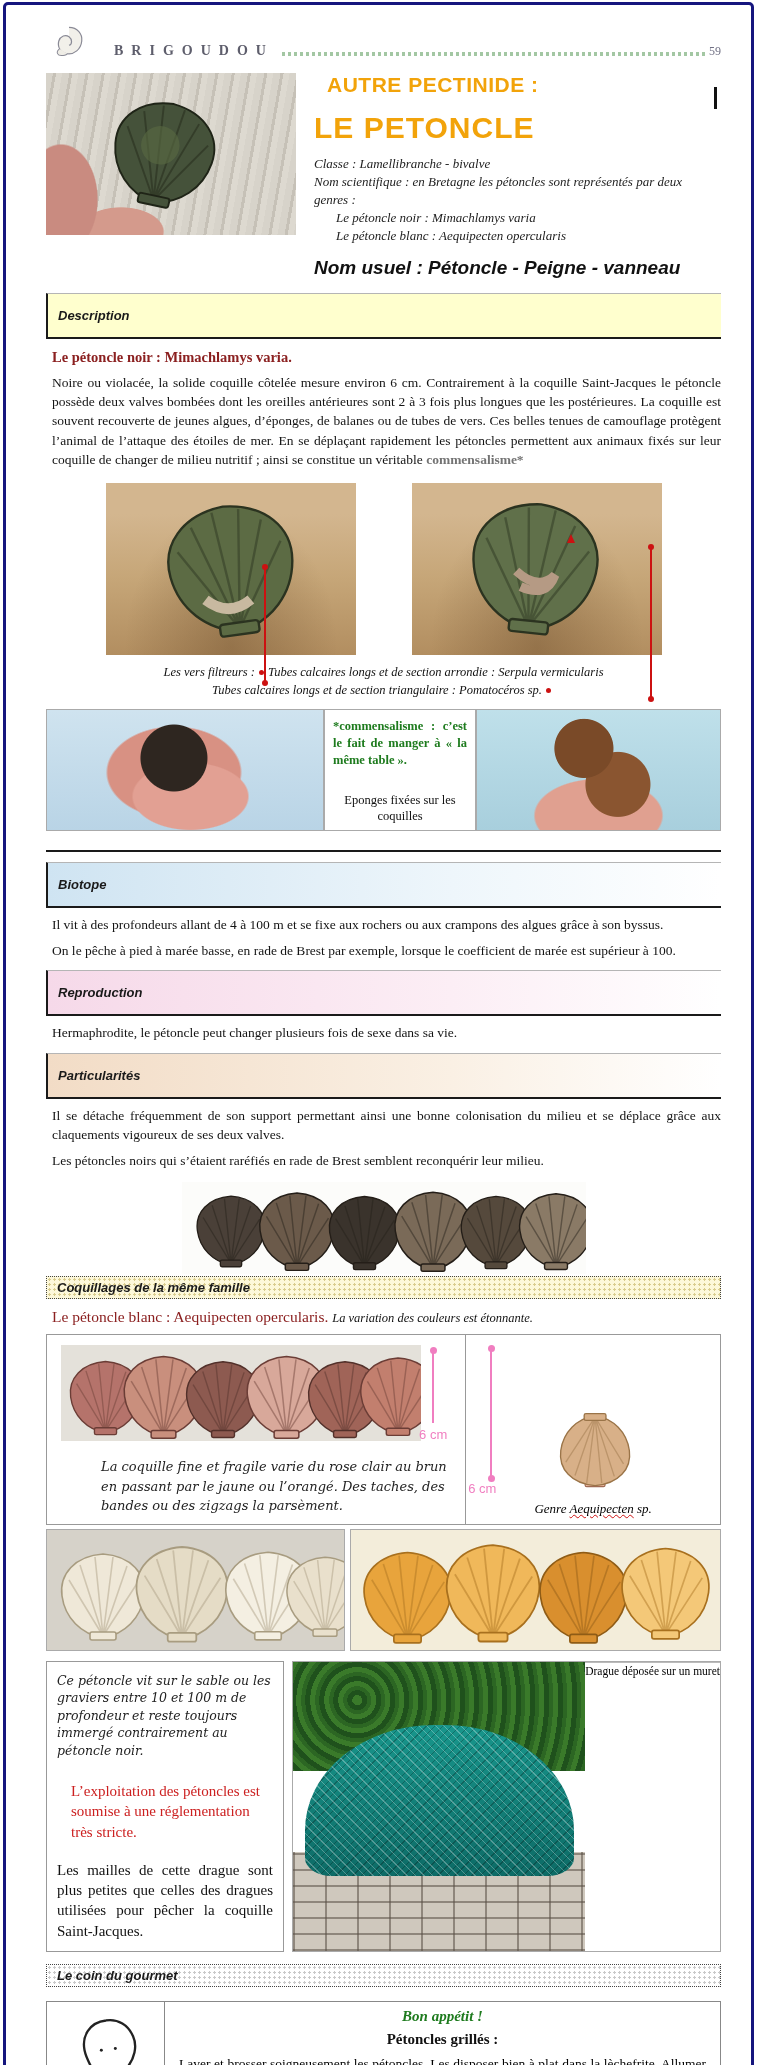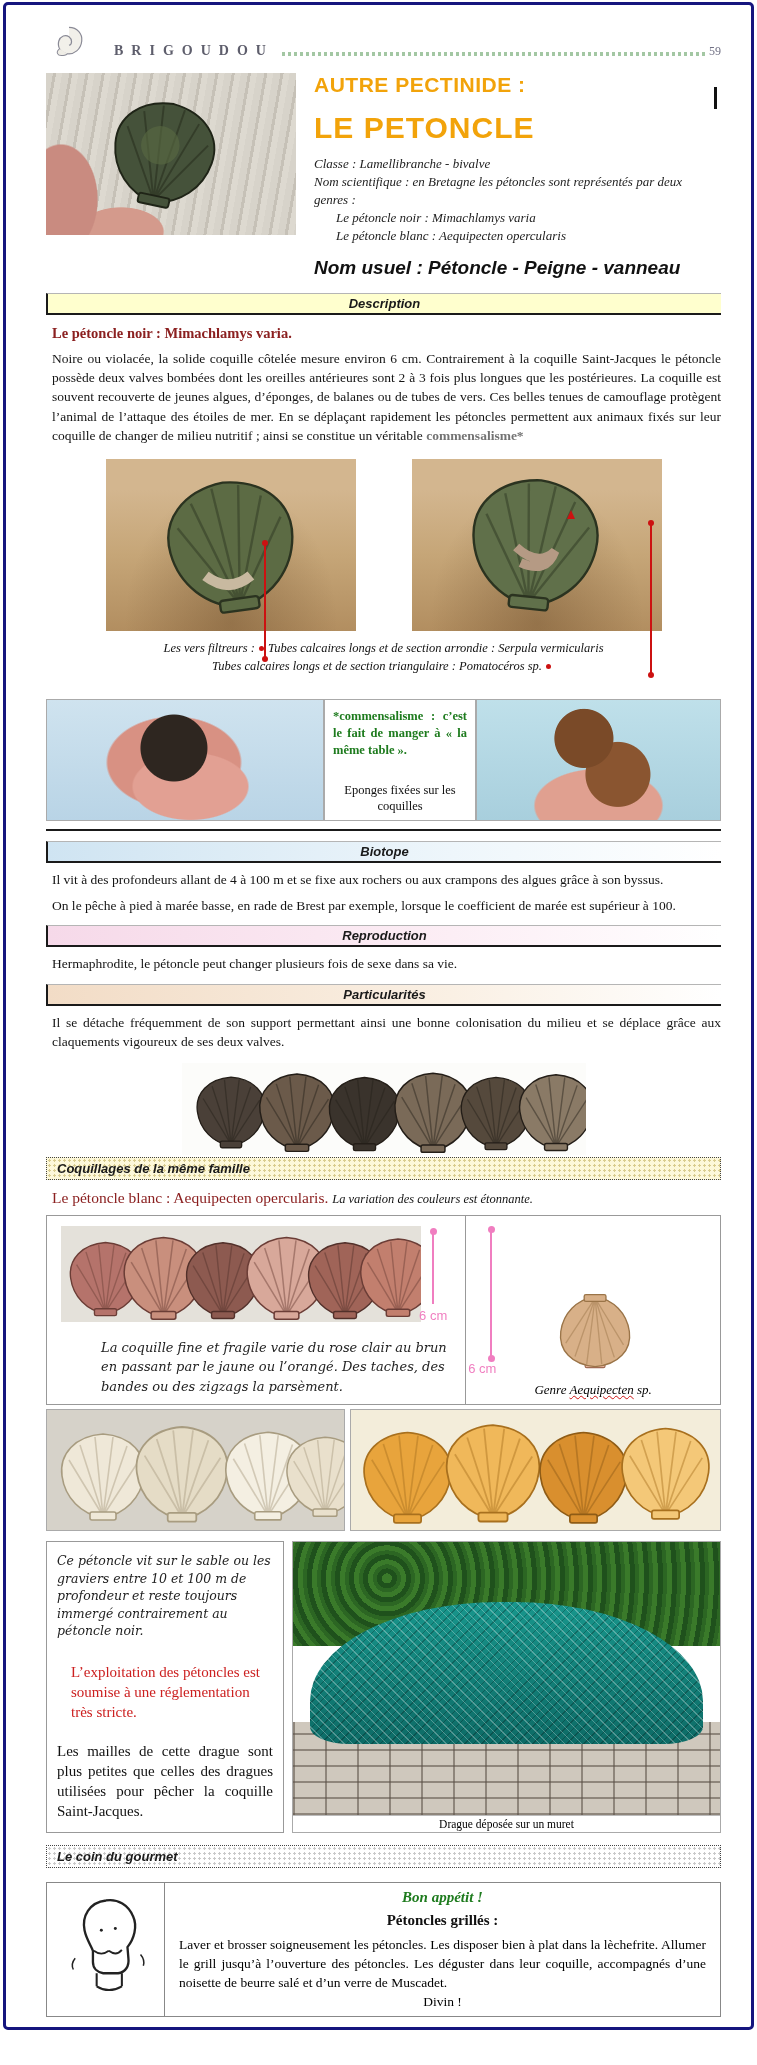--- a/index.html
+++ b/index.html
@@ -22,28 +22,28 @@
   .cursor-mark { position:absolute; right:4px; top:14px; width:3px; height:22px; background:#111; }
   .ph { position:relative; overflow:hidden; }
   .ph-specimen { width:250px; height:162px; flex:0 0 250px;
     background:
       radial-gradient(ellipse 60px 90px at 6% 78%, #c98b80 0 60%, rgba(201,139,128,0) 62%),
       radial-gradient(ellipse 70px 40px at 30% 98%, #d49a8c 0 60%, rgba(212,154,140,0) 62%),
       repeating-linear-gradient(100deg, #d7d3ca 0 7px, #c6c1b7 7px 10px, #ddd9d0 10px 16px);
   }
   .ph svg.shellart { position:absolute; }
   .titlecol { margin-left:18px; width:400px; }
-  .kicker { font:bold 21px "Liberation Sans", sans-serif; color:#f2a30a; letter-spacing:.5px; }
+  .kicker { font:bold 21px "Liberation Sans", sans-serif; color:#f2a30a; letter-spacing:.5px;margin-left:13px; }
   .bigtitle { font:bold 30px "Liberation Sans", sans-serif; color:#f2a30a; margin-top:14px; letter-spacing:1px; }
   .classif { font:italic 13px "Liberation Serif", serif; color:#222; margin-top:10px; line-height:1.38; }
   .classif .indent { padding-left:22px; }
   .usual { font:bold italic 19px "Liberation Sans", sans-serif; color:#111; margin-top:12px; line-height:1.18; }
   
   .bar { border-top:1px solid #b5b5b5; border-bottom:2px solid #1a1a1a; border-left:2px solid #1a1a1a;
-    padding:2px 10px; font:italic bold 13px "Liberation Sans", sans-serif; color:#1a1a1a;text-align:center; }
+    padding:14px 10px; font:italic bold 13px "Liberation Sans", sans-serif; color:#1a1a1a; }
   .bar-desc { background:#ffffce; margin-top:14px; }
   .bar-bio  { background:linear-gradient(90deg,#cfe4f2,#eef6fb 60%,#fff); margin-top:10px; }
   .bar-rep  { background:linear-gradient(90deg,#f6d9e9,#fceef5 60%,#fff); margin-top:10px; }
   .bar-par  { background:linear-gradient(90deg,#f2dcc6,#faf0e4 60%,#fff); margin-top:10px; }
   .bar-dotted { border:1px dotted #444; padding:3px 10px; font:italic bold 13px "Liberation Sans", sans-serif; color:#1a1a1a; }
   .bar-coq { background-color:#fdf8da; background-image:radial-gradient(#d9cc8e 1px, transparent 1.3px); background-size:5px 5px; margin-top:2px; }
   .bar-gourmet { background-color:#fff; background-image:radial-gradient(#c9c9c9 1px, transparent 1.3px); background-size:5px 5px; margin-top:12px; }
   
   .subhead { font:bold 14.5px "Liberation Serif", serif; color:#8b2020; margin:10px 0 0 6px; }
   .body-p { font:13.5px "Liberation Serif", serif; color:#141414; text-align:justify; line-height:1.42; margin:7px 0 0 6px; }
@@ -57,21 +57,21 @@
   .red-arrow { position:absolute; left:62%; top:30%; width:0; height:0;
     border-left:4px solid transparent; border-right:4px solid transparent; border-bottom:9px solid #cc1111; }
   .vline { position:absolute; width:2px; background:#cc1111; }
   .vline::before, .vline::after { content:""; position:absolute; left:-2px; width:6px; height:6px; border-radius:50%; background:#cc1111; }
   .vline::before { top:-3px; } .vline::after { bottom:-3px; }
   .vl-left { left:218px; top:84px; height:116px; }
   .vl-right { left:604px; top:64px; height:152px; }
   .cap-vers { margin-top:8px; text-align:center; font:italic 12.5px "Liberation Serif", serif; color:#111; line-height:1.45; }
   .rdot { display:inline-block; width:5px; height:5px; border-radius:50%; background:#cc1111; margin:0 4px 1px 4px; vertical-align:middle; }
   
-  .strip3 { display:flex; margin-top:24px; border-bottom:2px solid #1a1a1a; padding-bottom:8px; }
+  .strip3 { display:flex; margin-top:10px; border-bottom:2px solid #1a1a1a; padding-bottom:19px; }
   .strip3 .cell { border:1px solid #aaa; height:122px; position:relative; overflow:hidden; }
   .ph-hand-dark { width:278px;
     background:
       radial-gradient(circle 34px at 46% 40%, #2e2620 0 97%, rgba(46,38,32,0) 100%),
       radial-gradient(ellipse 95px 55px at 52% 72%, #e2a093 0 60%, rgba(226,160,147,0) 62%),
       radial-gradient(ellipse 110px 75px at 46% 52%, #d89183 0 60%, rgba(216,145,131,0) 62%),
       linear-gradient(#cfe3ef,#b9d4e6); }
   .note-box { width:152px; background:#fff; padding:8px 8px 4px 8px; display:flex; flex-direction:column; }
   .note-green { font:bold 12.5px "Liberation Serif", serif; color:#1e7b1e; text-align:justify; line-height:1.35; }
   .note-cap { margin-top:auto; font:12.5px "Liberation Serif", serif; color:#111; text-align:center; line-height:1.25; padding-bottom:2px; }
@@ -106,21 +106,21 @@
   .strips { display:flex; gap:5px; margin-top:4px; }
   .stripbx { border:1px solid #aaa; height:122px; position:relative; overflow:hidden; }
   .strip-white { width:302px; background:#d6d2c9; }
   .strip-orange { width:374px; background:#f3edda; }
   
   .bottom { display:flex; gap:8px; margin-top:10px; }
   .txtbox { width:240px; border:1px solid #999; padding:10px 10px; }
   .txt-italic { font:italic 12.5px "DejaVu Serif", serif; color:#222; line-height:1.4; }
   .txt-red { font:15px "Liberation Serif", serif; color:#cc2020; margin:22px 0 0 14px; line-height:1.35; }
   .txt-black { font:15px "Liberation Serif", serif; color:#111; text-align:justify; margin-top:18px; line-height:1.35; }
-  .figR { width:433px; border:1px solid #aaa; display:flex; flex-direction:column; }
+  .figR { width:433px; border:1px solid #aaa; display:flex; flex-direction:row; }
   .ph-dredge { flex:1; position:relative; overflow:hidden; }
   .dredge-bush { position:absolute; left:0; right:0; top:0; height:38%;
     background:repeating-radial-gradient(circle at 22% 35%, #3a7a2a 0 5px, #1f511c 5px 10px, #2c6623 10px 14px); }
   .dredge-wall { position:absolute; left:0; right:0; bottom:0; height:34%; background:#cfc8bd;
     background-image:repeating-linear-gradient(0deg, rgba(90,80,70,.55) 0 2px, transparent 2px 16px),
       repeating-linear-gradient(90deg, rgba(90,80,70,.55) 0 2px, transparent 2px 32px); }
   .dredge-net { position:absolute; left:4%; width:92%; top:22%; height:52%;
     border-radius:48% 48% 10% 10% / 70% 70% 12% 12%;
     background:linear-gradient(#18968c,#0d6b66);
     background-image:repeating-linear-gradient(45deg, rgba(255,255,255,.28) 0 1px, transparent 1px 6px),
@@ -223,20 +223,21 @@
 
   <div class="bar bar-bio">Biotope</div>
   <p class="body-p">Il vit à des profondeurs allant de 4 à 100 m et se fixe aux rochers ou aux crampons des algues grâce à son byssus.</p>
   <p class="body-p">On le pêche à pied à marée basse, en rade de Brest par exemple, lorsque le coefficient de marée est supérieur à 100.</p>
 
   <div class="bar bar-rep">Reproduction</div>
   <p class="body-p">Hermaphrodite, le pétoncle peut changer plusieurs fois de sexe dans sa vie.</p>
 
   <div class="bar bar-par">Particularités</div>
   <p class="body-p">Il se détache fréquemment de son support permettant ainsi une bonne colonisation du milieu et se déplace grâce aux claquements vigoureux de ses deux valves.</p>
+  <p class="body-p">Les pétoncles noirs qui s’étaient raréfiés en rade de Brest semblent reconquérir leur milieu.</p>
 
   <div class="fig-chain">
     <svg viewBox="0 0 404 92" width="404" height="92">
       <use href="#shell" transform="translate(8,6) scale(0.82)" fill="#4a4038" stroke="#241e18"></use>
       <use href="#shell" transform="translate(70,2) scale(0.9)" fill="#6b5a4a" stroke="#241e18"></use>
       <use href="#shell" transform="translate(140,6) scale(0.85)" fill="#3a332c" stroke="#241e18"></use>
       <use href="#shell" transform="translate(205,1) scale(0.92)" fill="#7a6a58" stroke="#241e18"></use>
       <use href="#shell" transform="translate(272,6) scale(0.84)" fill="#55493c" stroke="#241e18"></use>
       <use href="#shell" transform="translate(330,3) scale(0.88)" fill="#8a7a66" stroke="#241e18"></use>
     </svg>

